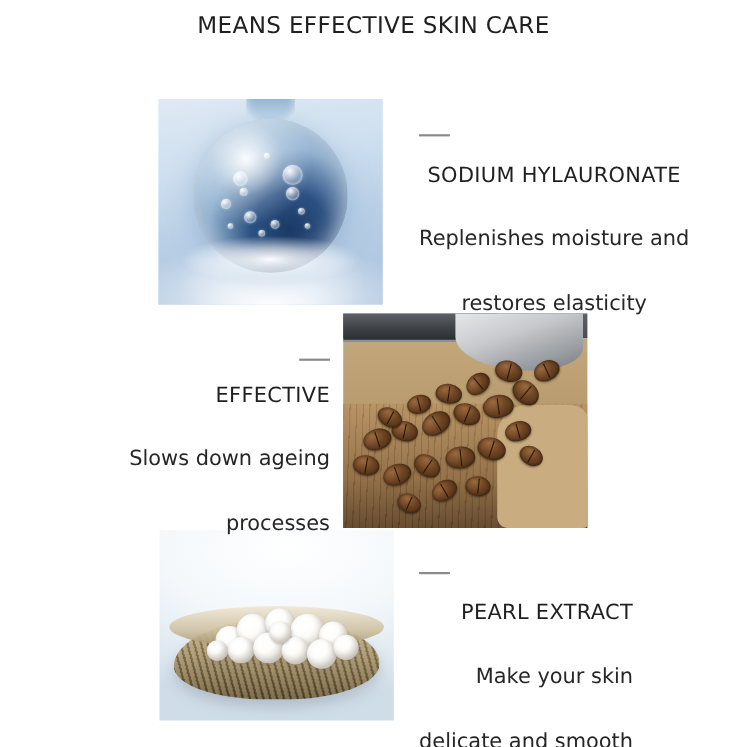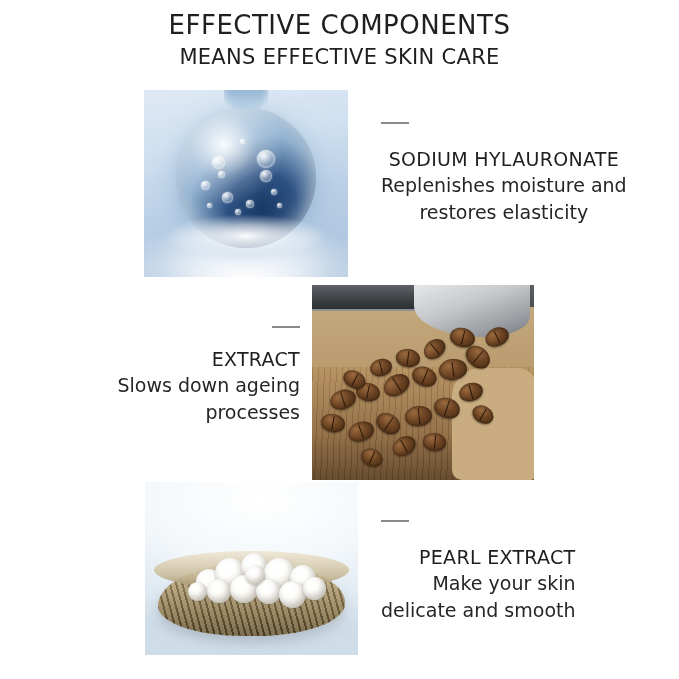--- a/index.html
+++ b/index.html
@@ -229,20 +229,21 @@
     letter-spacing: 0.3px;
     color: #1f1f1f;
     line-height: 26px;
     white-space: nowrap;
   }
   .ingredient-desc {
     font-size: 19px;
     color: #262626;
     line-height: 27px;
     white-space: nowrap;
+    margin-top: 32px;
   }
 
   .txt-sodium {
     left: 381px;
     top: 122px;
     text-align: center;
   }
   .txt-sodium .dash { margin-bottom: 22px; }
 
   .txt-caffeine {
@@ -258,21 +259,20 @@
     text-align: right;
   }
   .txt-pearl .dash { margin-bottom: 22px; }
 </style>
 </head>
 <body>
 
 <div class="page">
 
   <div class="header">
-    <div class="header-title">EFFECTIVE COMPONENTS</div>
     <div class="header-subtitle">MEANS EFFECTIVE SKIN CARE</div>
   </div>
 
   <div class="photo photo-droplet">
     <div class="droplet-neck"></div>
     <div class="droplet-ball">
       <div class="bub" style="left:26%;top:34%;width:13px;height:13px;"></div>
       <div class="bub" style="left:18%;top:52%;width:9px;height:9px;"></div>
       <div class="bub" style="left:33%;top:60%;width:11px;height:11px;"></div>
       <div class="bub" style="left:30%;top:45%;width:7px;height:7px;"></div>
@@ -336,21 +336,21 @@
 
   <div class="txt txt-sodium">
     <div class="dash"></div>
     <div class="ingredient-name">SODIUM HYLAURONATE</div>
     <div class="ingredient-desc">Replenishes moisture and</div>
     <div class="ingredient-desc">restores elasticity</div>
   </div>
 
   <div class="txt txt-caffeine">
     <div class="dash"></div>
-    <div class="ingredient-name">EXTRACT</div>
+    <div class="ingredient-name">EFFECTIVE</div>
     <div class="ingredient-desc">Slows down ageing</div>
     <div class="ingredient-desc">processes</div>
   </div>
 
   <div class="txt txt-pearl">
     <div class="dash"></div>
     <div class="ingredient-name">PEARL EXTRACT</div>
     <div class="ingredient-desc">Make your skin</div>
     <div class="ingredient-desc">delicate and smooth</div>
   </div>

